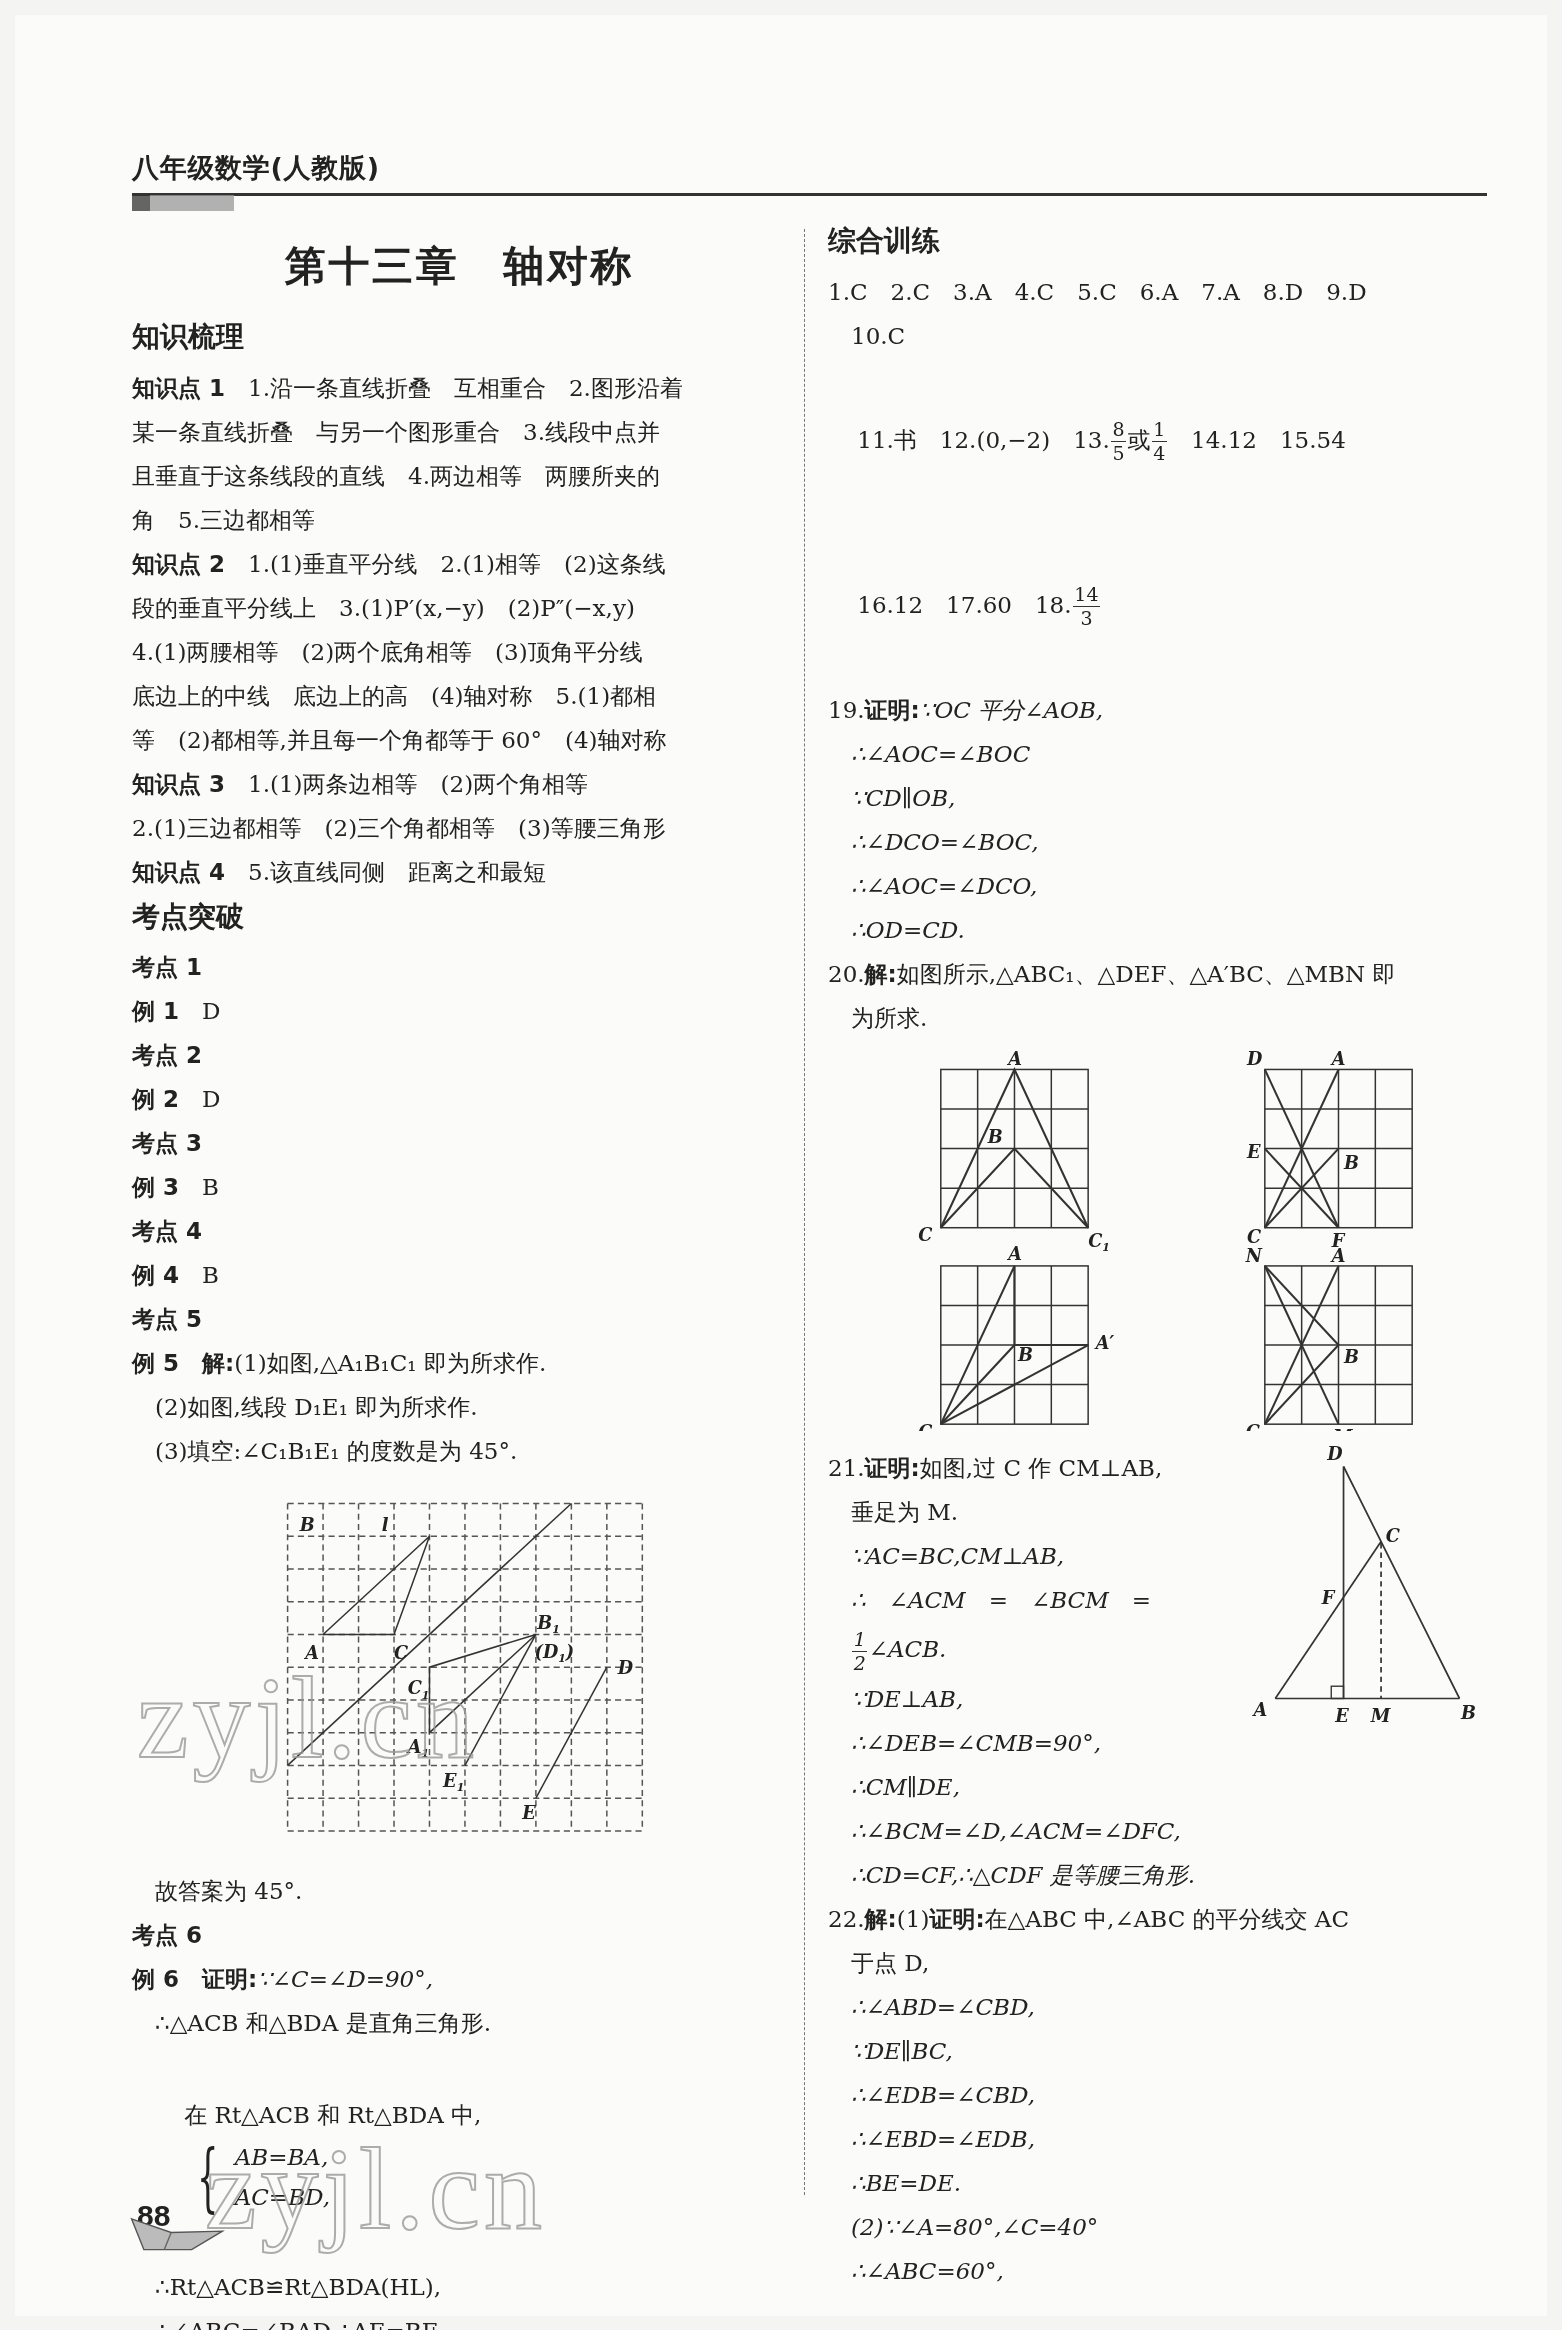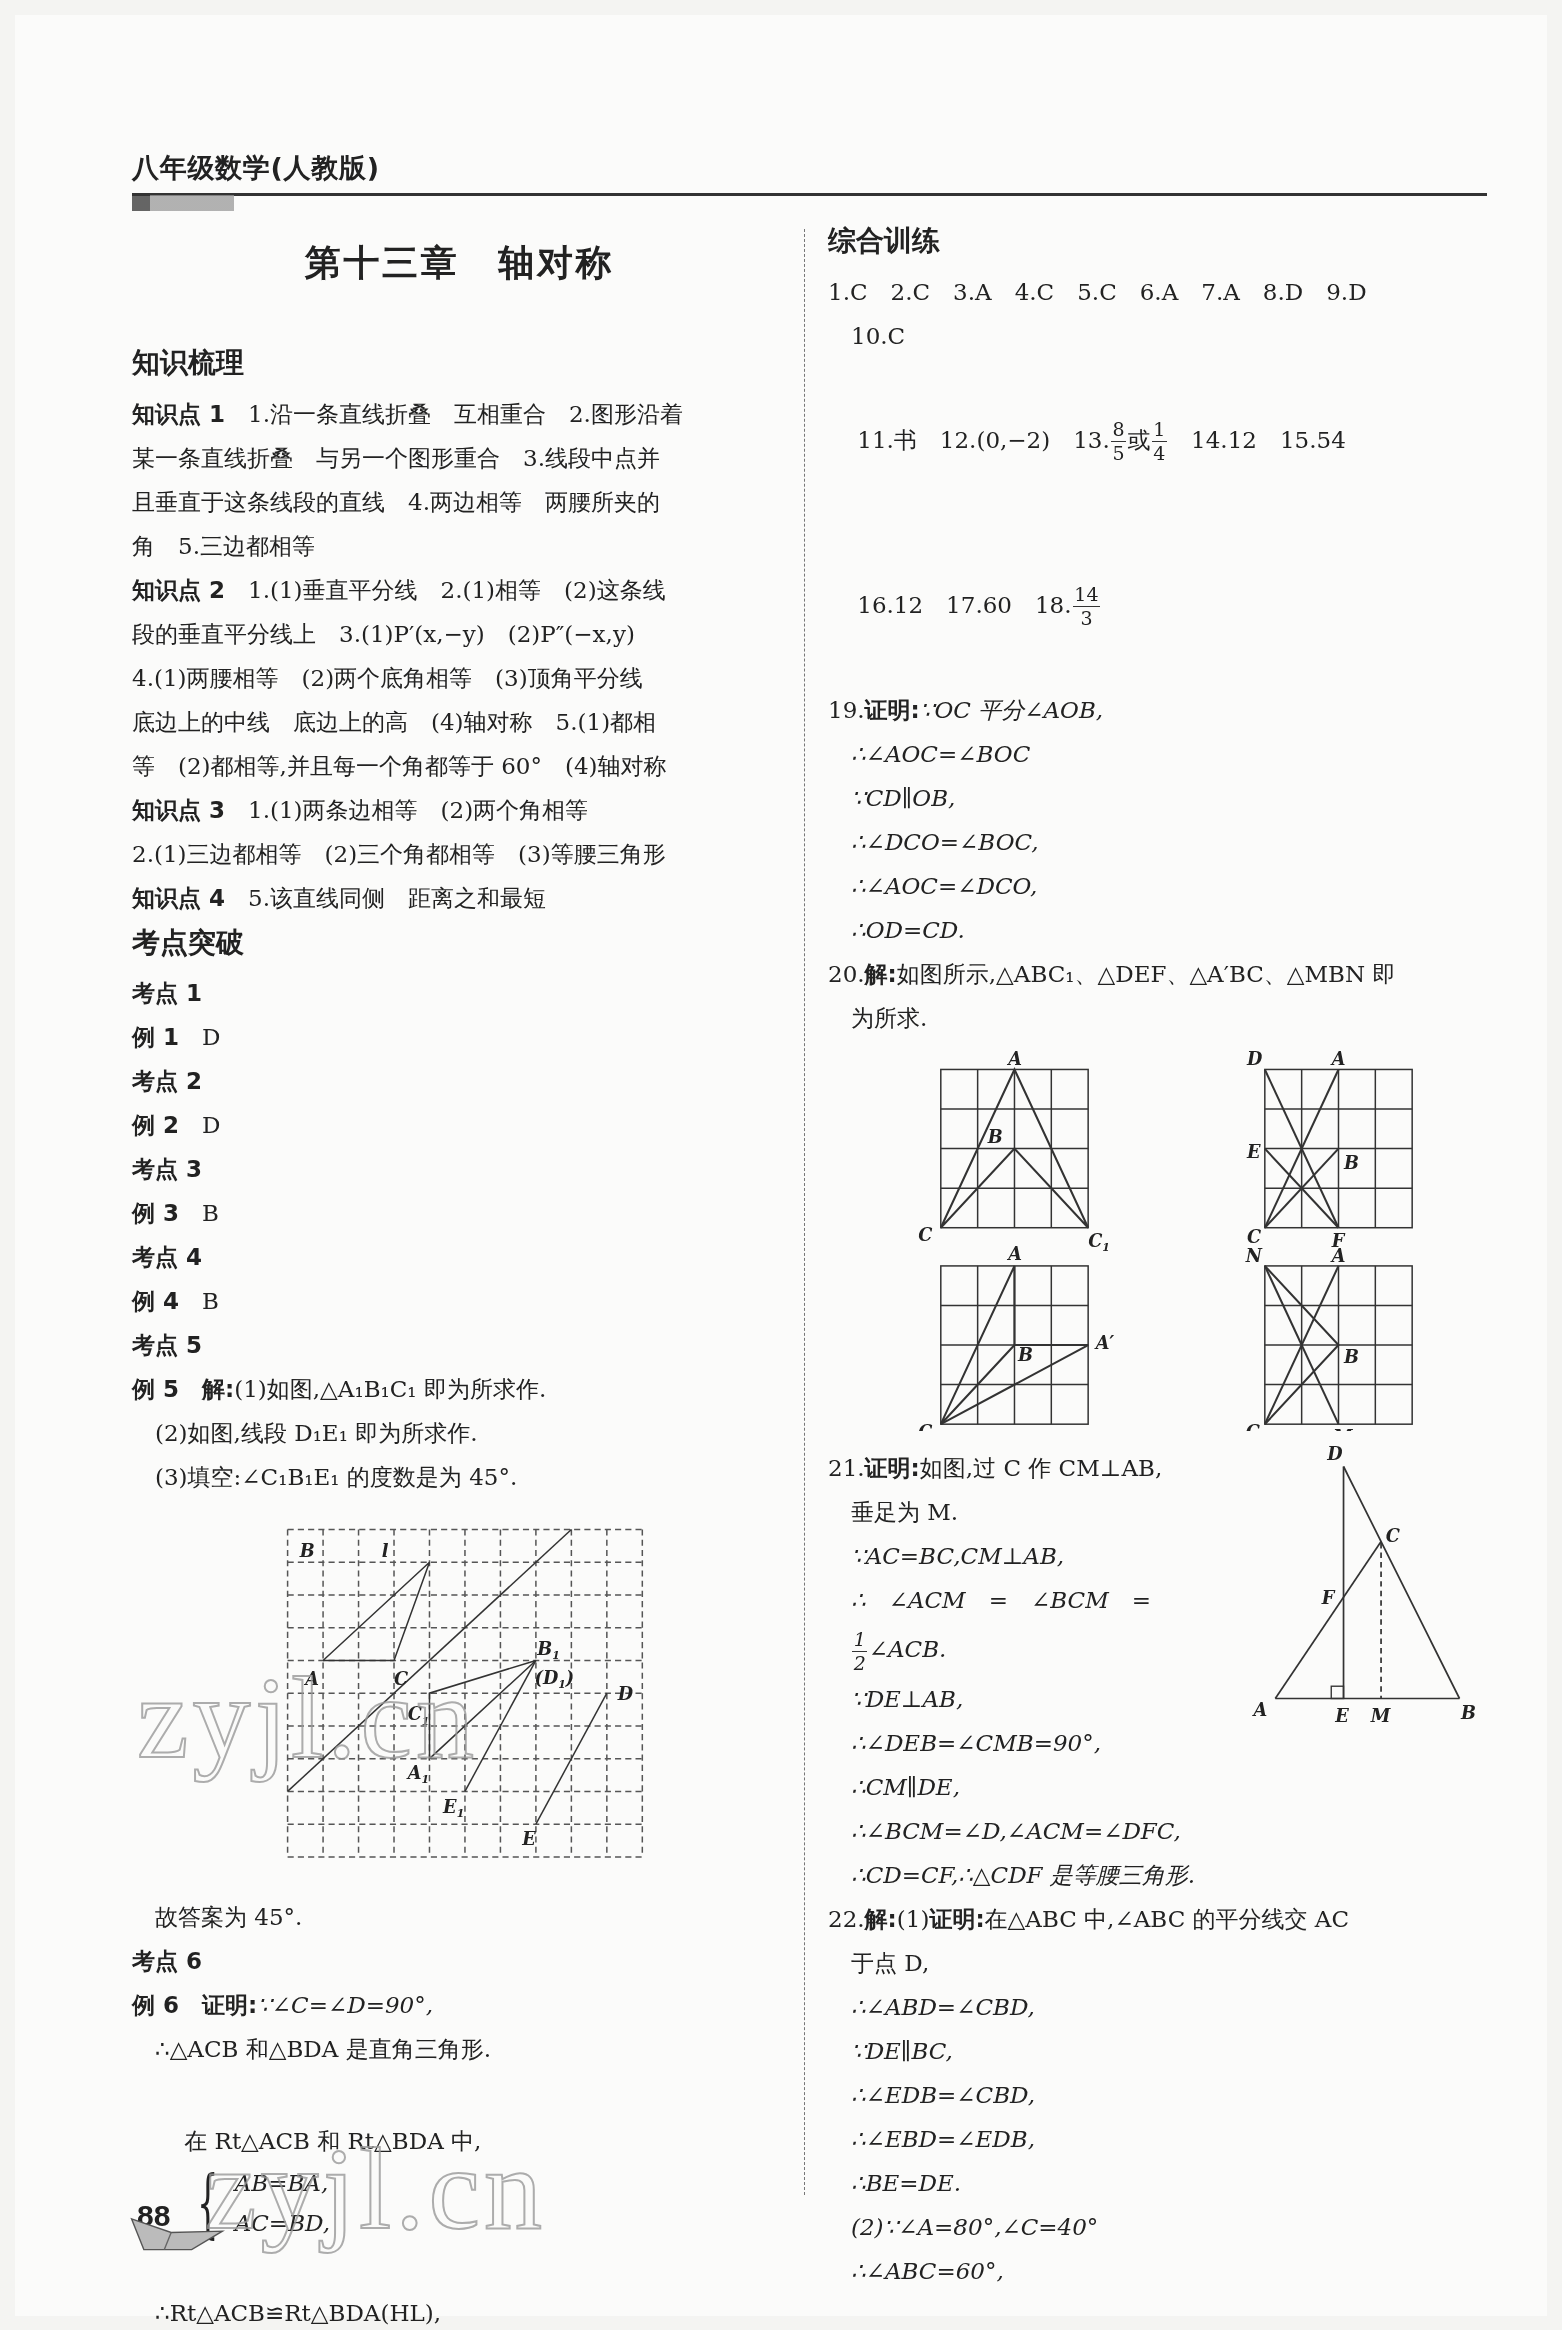--- a/index.html
+++ b/index.html
@@ -10,21 +10,21 @@
   }
   .page { position: absolute; left: 15px; top: 15px; width: 1532px; height: 2301px; background: #fbfbfa; }
   .hdr-title { position: absolute; left: 132px; top: 150px; font-family: "DejaVu Sans", sans-serif; font-size: 27px; font-weight: bold; color: #222; letter-spacing: 0.7px; }
   .hdr-rule { position: absolute; left: 132px; top: 193px; width: 1355px; height: 2.7px; background: #333; }
   .hdr-bar { position: absolute; left: 132px; top: 195px; width: 102px; height: 16.4px; background: linear-gradient(90deg, #333 0 18%, #999 18% 100%); opacity: 0.75; }
   .col-divider { position: absolute; left: 804px; top: 229px; height: 1966px; border-left: 1.4px dashed #777; }
 
   .left { position: absolute; left: 132px; top: 239px; width: 655px; }
   .right { position: absolute; left: 828px; top: 222px; width: 669px; }
 
-  .chapter-title { text-align: center; font-family: "DejaVu Sans", sans-serif; font-weight: bold; font-size: 36px; letter-spacing: 2.7px; margin: 0 0 56px 0; }
+  .chapter-title { text-align: center; font-family: "DejaVu Sans", sans-serif; font-weight: bold; font-size: 41px; letter-spacing: 2.7px; margin: 0 0 24px 0; }
   .section-head { font-family: "DejaVu Sans", sans-serif; font-weight: bold; font-size: 28px; margin: 0 0 9.6px 0; }
   .line { font-size: 23px; line-height: 44px; white-space: pre-wrap; }
   .kp { font-family: "DejaVu Sans", sans-serif; font-weight: bold; }
   .ind { padding-left: 23px; }
   .m { font-style: italic; }
   .frac { display: inline-flex; flex-direction: column; align-items: center; vertical-align: middle; font-size: 19px; line-height: 23px; margin: 0 1.4px; }
   .frac .num { border-bottom: 1.4px solid #333; padding: 0 1.4px; }
 
   .brace-block { display: inline-flex; align-items: center; vertical-align: middle; }
   .brace { font-size: 75px; line-height: 1; font-weight: 100; margin-right: 2.7px; transform: scaleX(0.45); }

